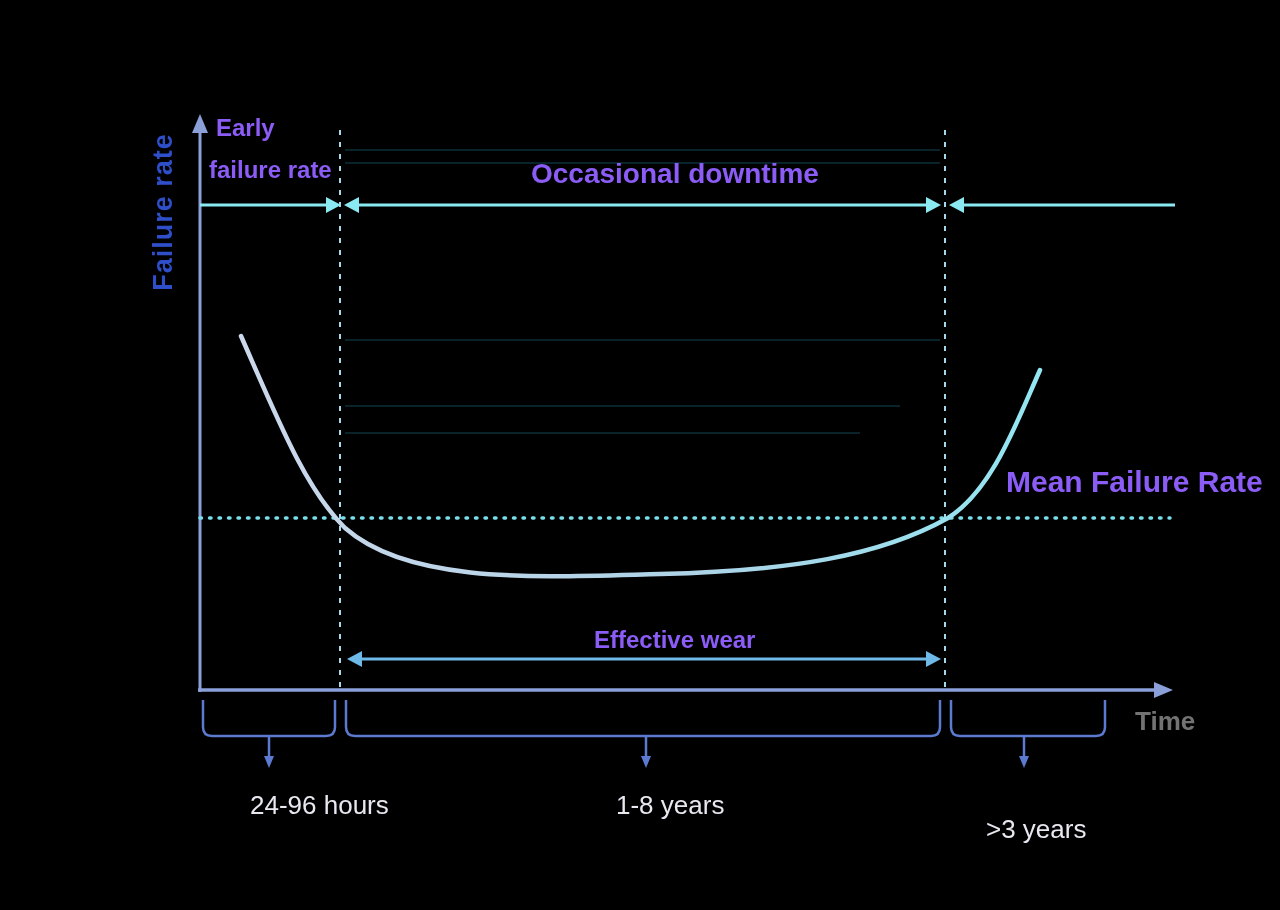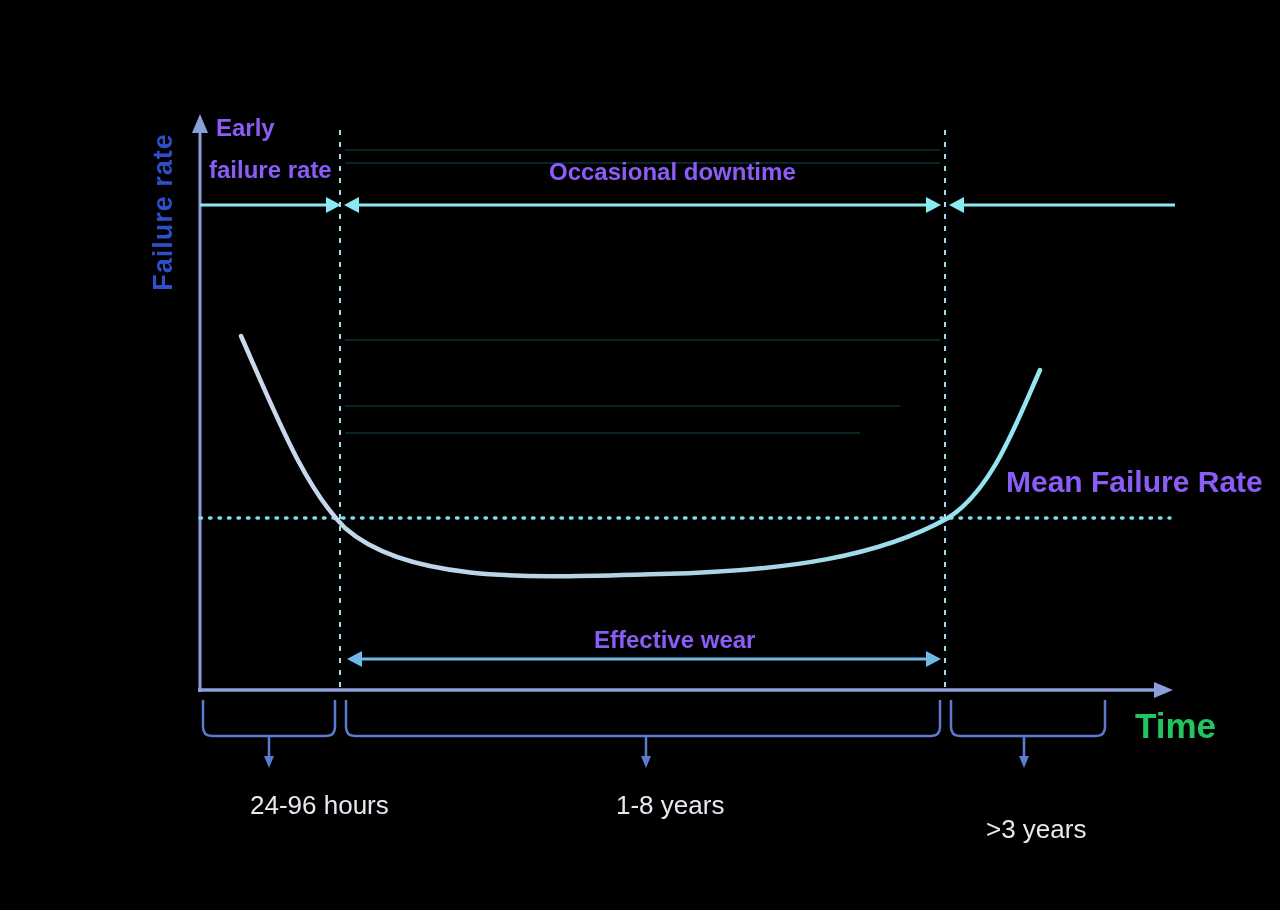--- a/index.html
+++ b/index.html
@@ -6,29 +6,29 @@
   body{
     width:1280px;height:910px;position:relative;overflow:hidden;
     font-family:"Liberation Sans","DejaVu Sans",sans-serif;
   }
   .stage{position:absolute;inset:0;width:1280px;height:910px;}
   svg{position:absolute;left:0;top:0;}
   .lbl{position:absolute;white-space:nowrap;}
   .blue{color:#8b5cf6;font-weight:600;}
   .early1{left:216px;top:114px;font-size:24px;}
   .early2{left:209px;top:156px;font-size:24px;}
-  .occasional{left:549px;top:158px;font-size:24px;}
+  .occasional{left:531px;top:158px;font-size:28px;}
   .wear{left:986px;top:156px;font-size:24px;}
   .mean{left:1006px;top:465px;font-size:30px;}
   .effective{left:594px;top:626px;font-size:24px;}
   .ylabel{
     left:163px;top:212px;font-size:27px;font-weight:700;color:#2e4fc9;
     transform:translate(-50%,-50%) rotate(-90deg);letter-spacing:1px;
   }
-  .time{left:1135px;top:706px;font-size:35px;font-weight:700;color:#22c55e;}
+  .time{left:1135px;top:706px;font-size:26px;font-weight:700;color:#737373;}
   .dur{color:#e9e7ef;font-size:26px;font-weight:400;margin-left:24px;}
   .dur1{left:226px;top:790px;}
   .dur2{left:592px;top:790px;}
   .dur3{left:962px;top:814px;}
 </style>
 </head>
 <body>
 
 <div class="stage">
 

